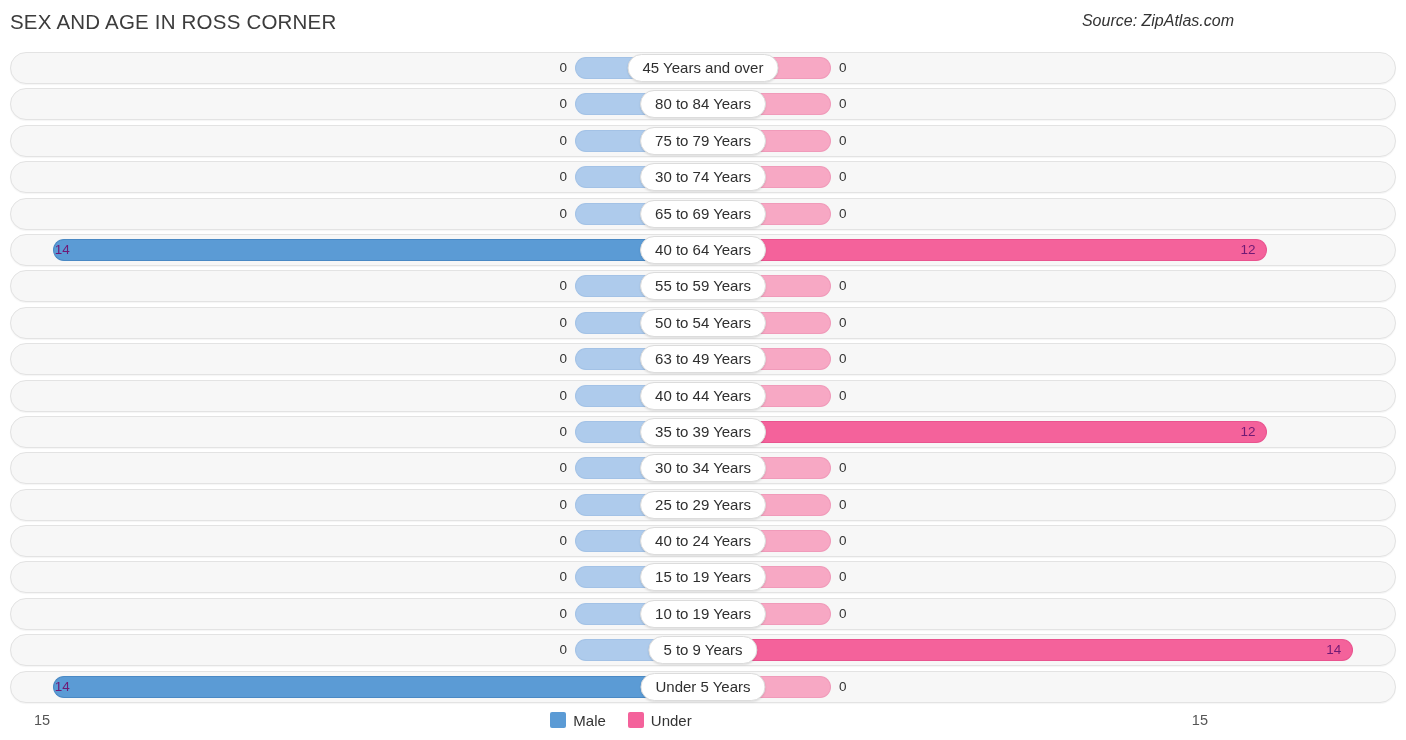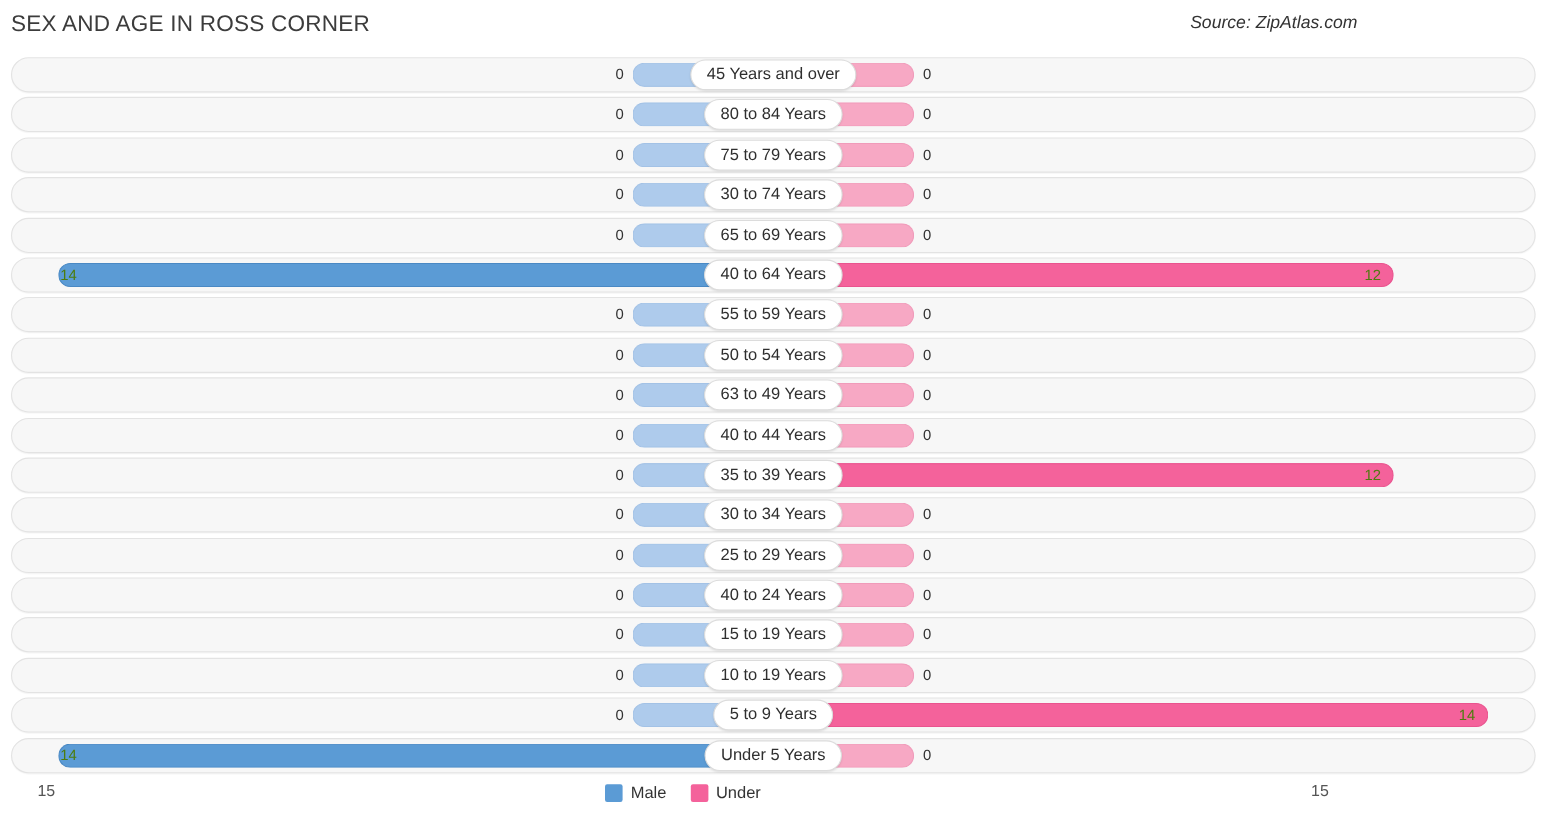--- a/index.html
+++ b/index.html
@@ -64,21 +64,21 @@
   .bar.male.zero{background:#aecbec;border-color:#a3c2e6;}
   .bar.female.zero{background:#f7a8c4;border-color:#f09bba;}
 
   
   .val{
     position:absolute;top:50%;
     transform:translateY(-50%);
     font-size:13.5px;line-height:1;
     white-space:nowrap;
   }
-  .val.inside{color:#4d7c0f;text-align:right;}
+  .val.inside{color:#701a75;text-align:right;}
   .val.outside{color:#333333;}
 
   
   .label{
     position:absolute;left:50%;top:50%;
     transform:translate(-50%,-50%);
     background:#ffffff;
     border:1px solid #dcdcdc;
     border-radius:14px;
     padding:4px 14px 5px;
@@ -93,21 +93,21 @@
     position:absolute;bottom:12px;
     font-size:14.5px;color:#555;
   }
   .axis-left{left:34px;}
   .axis-right{right:34px;}
   .legend{
     position:absolute;left:0;right:0;bottom:11px;
     display:flex;justify-content:center;align-items:center;
     gap:22px;
   }
-  .legend-item{display:flex;align-items:flex-end;gap:7px;}
+  .legend-item{display:flex;align-items:flex-start;gap:7px;}
   .swatch{width:16px;height:16px;border-radius:2px;display:block;}
   .legend-text{font-size:15px;color:#333;}
 </style>
 </head>
 <body>
 
 <div id="page">
 
   <div class="title">SEX AND AGE IN ROSS CORNER</div>
   <div class="source">Source: ZipAtlas.com</div>

